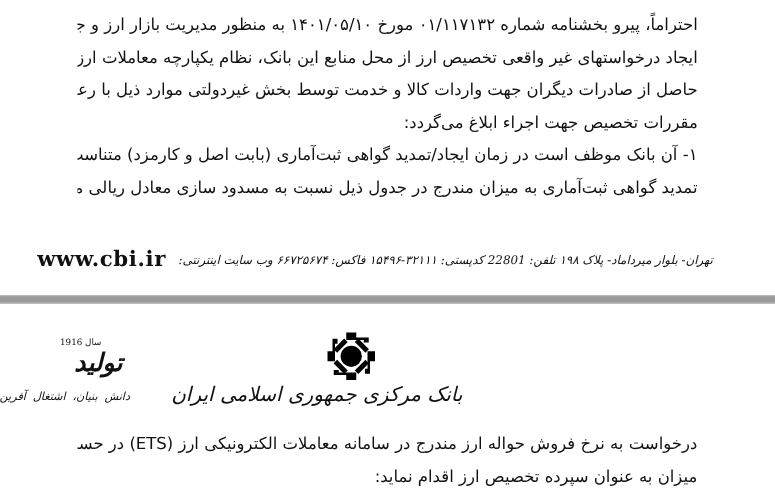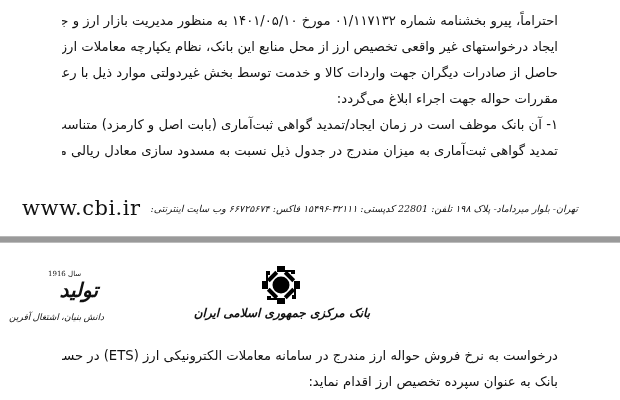--- a/index.html
+++ b/index.html
@@ -56,22 +56,22 @@
     }
     .footer-address .addr {
       direction: rtl;
       font-family: "DejaVu Serif", serif;
       font-size: 9.5px;
       font-style: italic;
       white-space: nowrap;
     }
     .footer-address .url {
       font-family: "DejaVu Serif", serif;
-      font-size: 21px;
-      font-weight: normal;
+      font-size: 17px;
+      font-weight: bold;
       letter-spacing: 0.5px;
       white-space: nowrap;
     }
     .separator {
       position: absolute;
       left: 0;
       top: 236px;
       width: 620px;
       height: 5px;
       background: #9a9a9a;
@@ -106,21 +106,21 @@
       direction: rtl;
       letter-spacing: -1px;
       line-height: 32px;
       text-align: right;
     }
     .logo-left .slogan {
       position: absolute;
       left: 0;
       top: 44px;
       width: 86px;
-      font-family: Liberation Serif, serif;
+      font-family: Liberation Mono, monospace;
       font-size: 9px;
       font-style: italic;
       direction: rtl;
       text-align: center;
       white-space: nowrap;
     }
     .logo-cbi {
       position: absolute;
       left: 220px;
       top: 262px;
@@ -131,37 +131,37 @@
       position: absolute;
       left: 38px;
       top: 0;
     }
     .logo-cbi .name {
       position: absolute;
       left: 0;
       top: 44px;
       width: 150px;
       font-family: "DejaVu Serif", serif;
-      font-size: 12px;
-      font-weight: bold;
+      font-size: 16px;
+      font-weight: normal;
       font-style: italic;
       direction: rtl;
       text-align: center;
       white-space: nowrap;
     }
   </style>
 </head>
 <body>
 
 <div class="page-top">
   <div class="para" style="left:62px; top:8px; width:496px;">
     <span class="ln">احتراماً، پیرو بخشنامه شماره ۰۱/۱۱۷۱۳۲ مورخ ۱۴۰۱/۰۵/۱۰ به منظور مدیریت بازار ارز و جلوگیری از</span>
     <span class="ln">ایجاد درخواستهای غیر واقعی تخصیص ارز از محل منابع این بانک، نظام یکپارچه معاملات ارزی (نیما) و ارز</span>
     <span class="ln">حاصل از صادرات دیگران جهت واردات کالا و خدمت توسط بخش غیردولتی موارد ذیل با رعایت سایر ضوابط و</span>
-    <span class="ln last">مقررات حواله جهت اجراء ابلاغ می‌گردد:</span>
+    <span class="ln last">مقررات تخصیص جهت اجراء ابلاغ می‌گردد:</span>
   </div>
 
   <div class="para" style="left:62px; top:112px; width:496px;">
     <span class="ln">۱- آن بانک موظف است در زمان ایجاد/تمدید گواهی ثبت‌آماری (بابت اصل و کارمزد) متناسب با زمان ایجاد و نوبت</span>
     <span class="ln">تمدید گواهی ثبت‌آماری به میزان مندرج در جدول ذیل نسبت به مسدود سازی معادل ریالی مبلغ ارزی مورد</span>
   </div>
 
   <div class="footer-address">
     <span class="url">www.cbi.ir</span>
     <span class="addr">تهران- بلوار میرداماد- پلاک ۱۹۸ تلفن: 22801 کدپستی: ۳۲۱۱۱-۱۵۴۹۶ فاکس: ۶۶۷۲۵۶۷۴ وب سایت اینترنتی:</span>
@@ -190,14 +190,14 @@
         <path d="M -14 -6 L -10 -6 L -10 6 L -14 6 Z" transform="rotate(225)"></path>
         <path d="M -14 -6 L -10 -6 L -10 6 L -14 6 Z" transform="rotate(315)"></path>
       </g>
     </g>
   </svg>
   <span class="name">بانک مرکزی جمهوری اسلامی ایران</span>
 </div>
 
 <div class="para" style="left:62px; top:343px; width:496px;">
   <span class="ln">درخواست به نرخ فروش حواله ارز مندرج در سامانه معاملات الکترونیکی ارز (ETS) در حسابهای متقاضی نزد آن</span>
-  <span class="ln last">بانک به عنوان سپرده تخصیص ارز اقدام نماید:</span>
+  <span class="ln last">میزان به عنوان سپرده تخصیص ارز اقدام نماید:</span>
 </div>
 
 </body></html>

